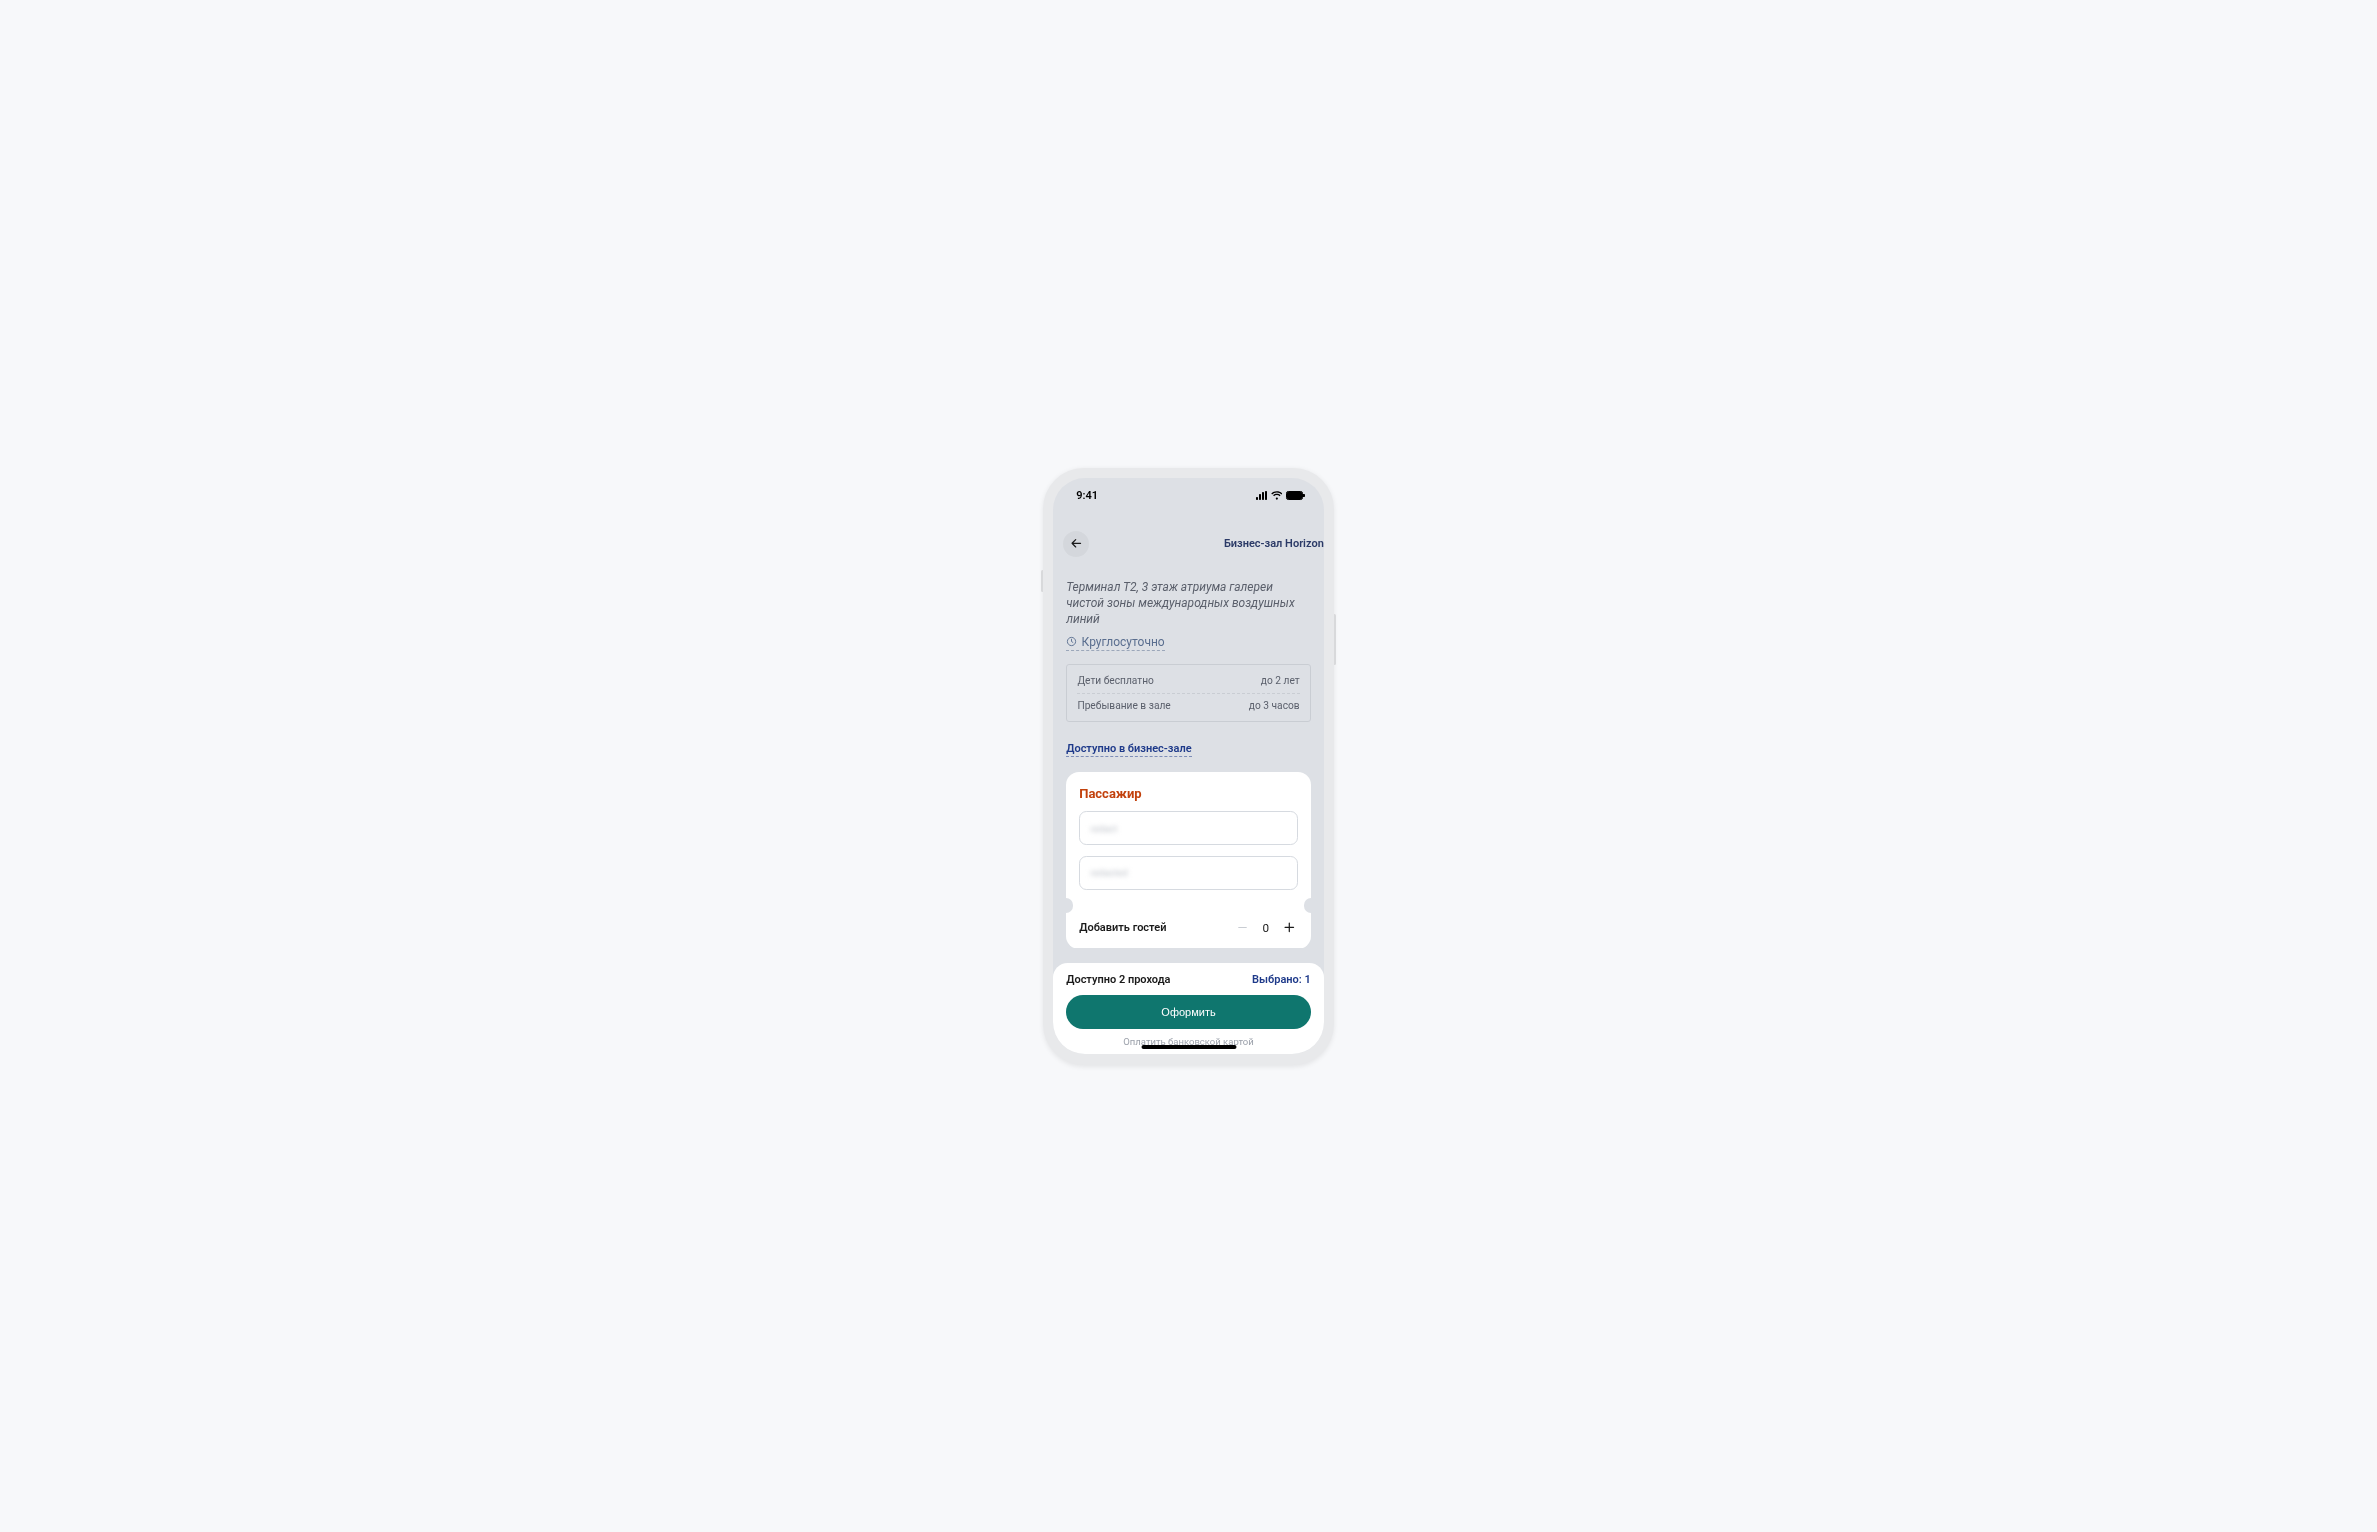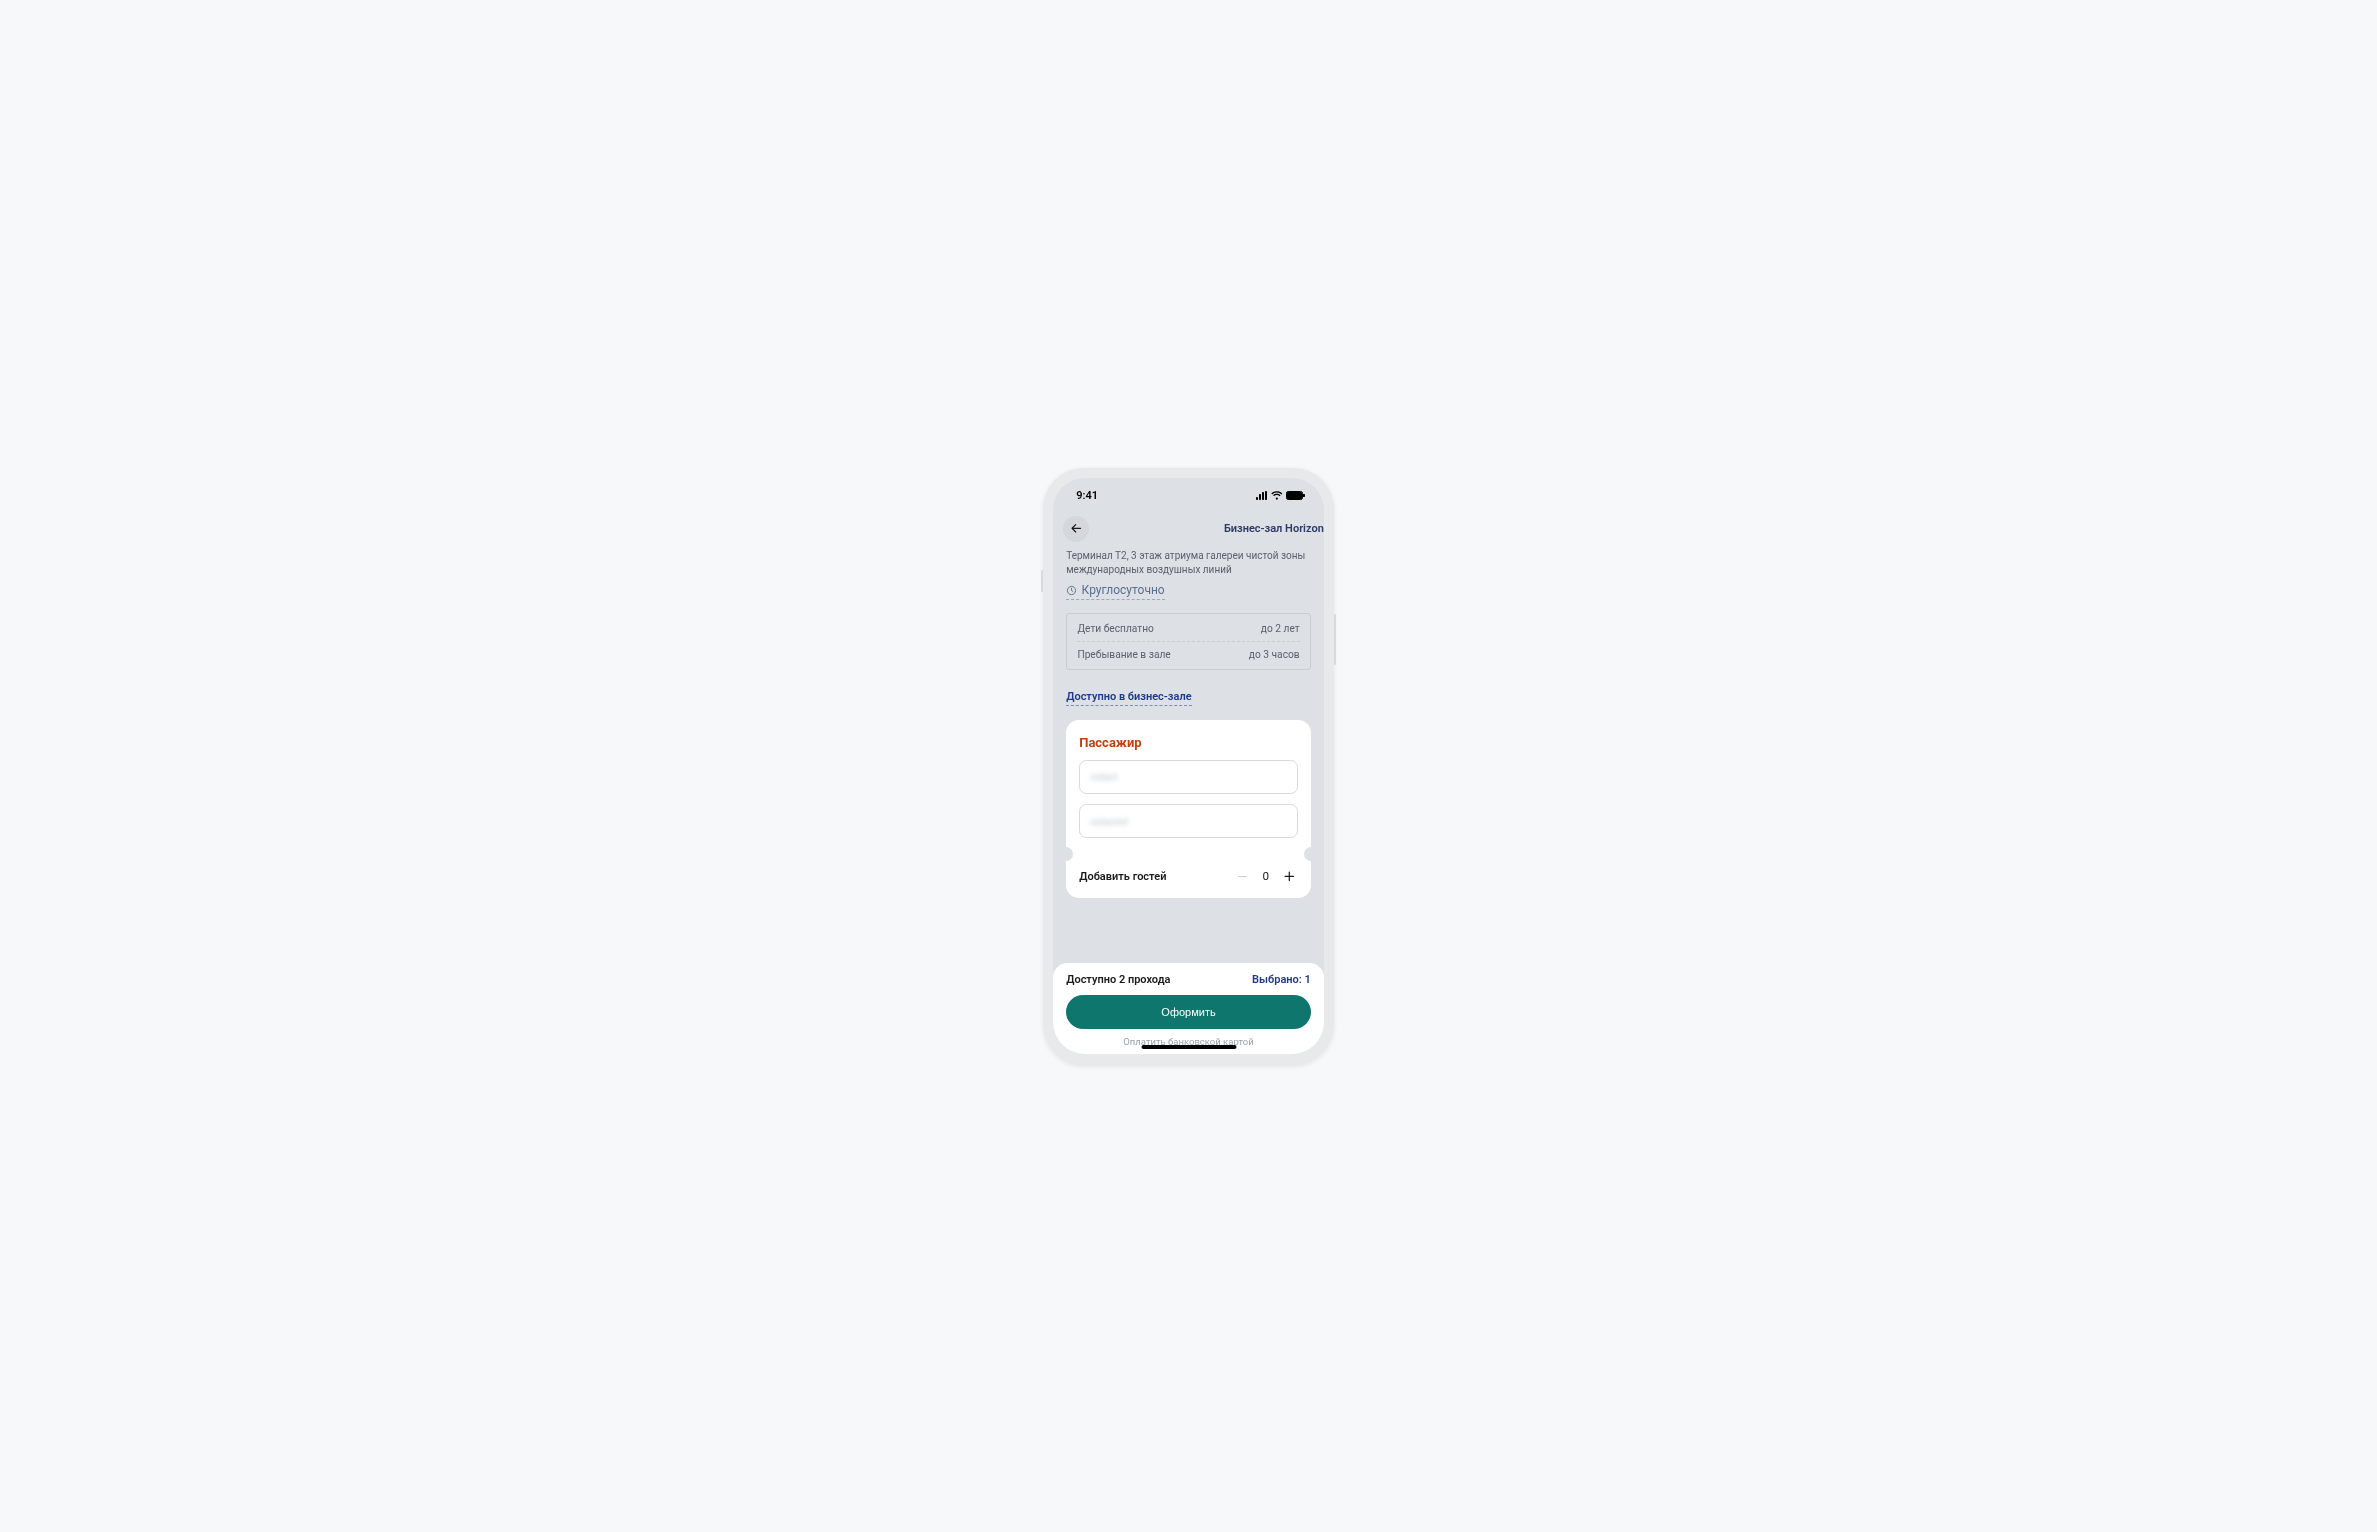--- a/index.html
+++ b/index.html
@@ -38,20 +38,21 @@
     }
     .screen {
       width: 100%;
       height: 100%;
       background: #dde0e5;
       border-radius: 32px;
       overflow: hidden;
       display: flex;
       flex-direction: column;
       position: relative;
+      gap: 15px;
     }
     .statusbar {
       height: 35px;
       display: flex;
       align-items: center;
       justify-content: space-between;
       padding: 0 20.4px 0 23px;
       font-size: 11px;
       font-weight: 600;
       color: #000;
@@ -85,23 +86,24 @@
       font-weight: 600;
       color: #2b3a67;
       pointer-events: none;
     }
     .content {
       flex: 1;
       overflow-y: auto;
       padding: 4.4px 13px 0;
     }
     .desc {
-      font-size: 10px;
+      font-size: 12px;
       line-height: 1.35;
       color: #5a5f6b;
+      font-style: italic;
     }
     .hours {
       display: inline-flex;
       align-items: center;
       gap: 4.4px;
       margin-top: 7.3px;
       font-size: 12px;
       color: #5a6e8f;
       border-bottom: 0.7px dashed rgba(90,110,143,0.5);
       padding-bottom: 1.5px;

